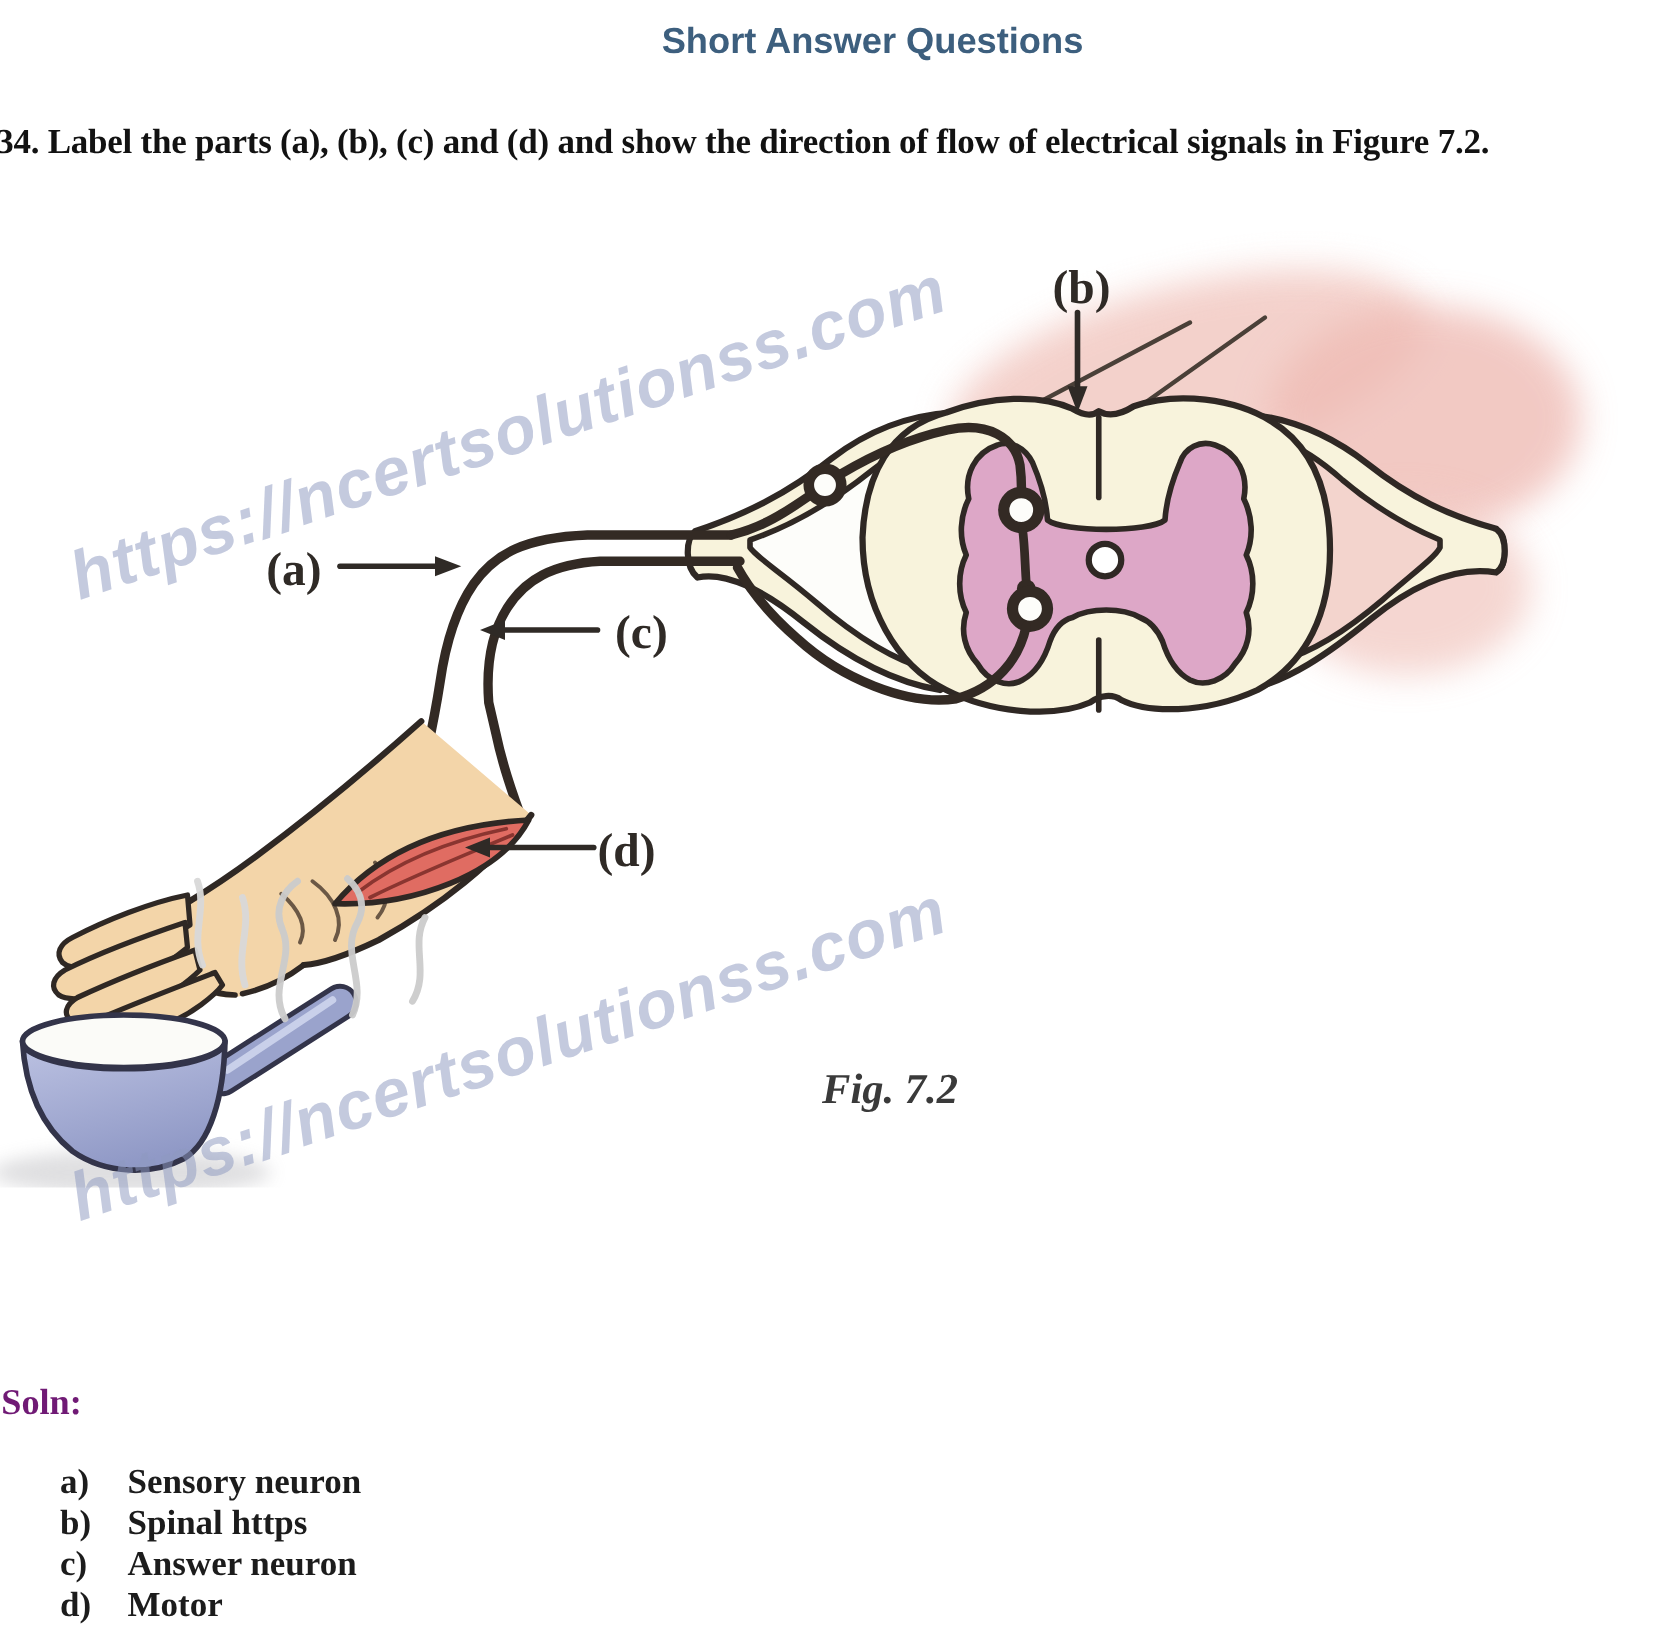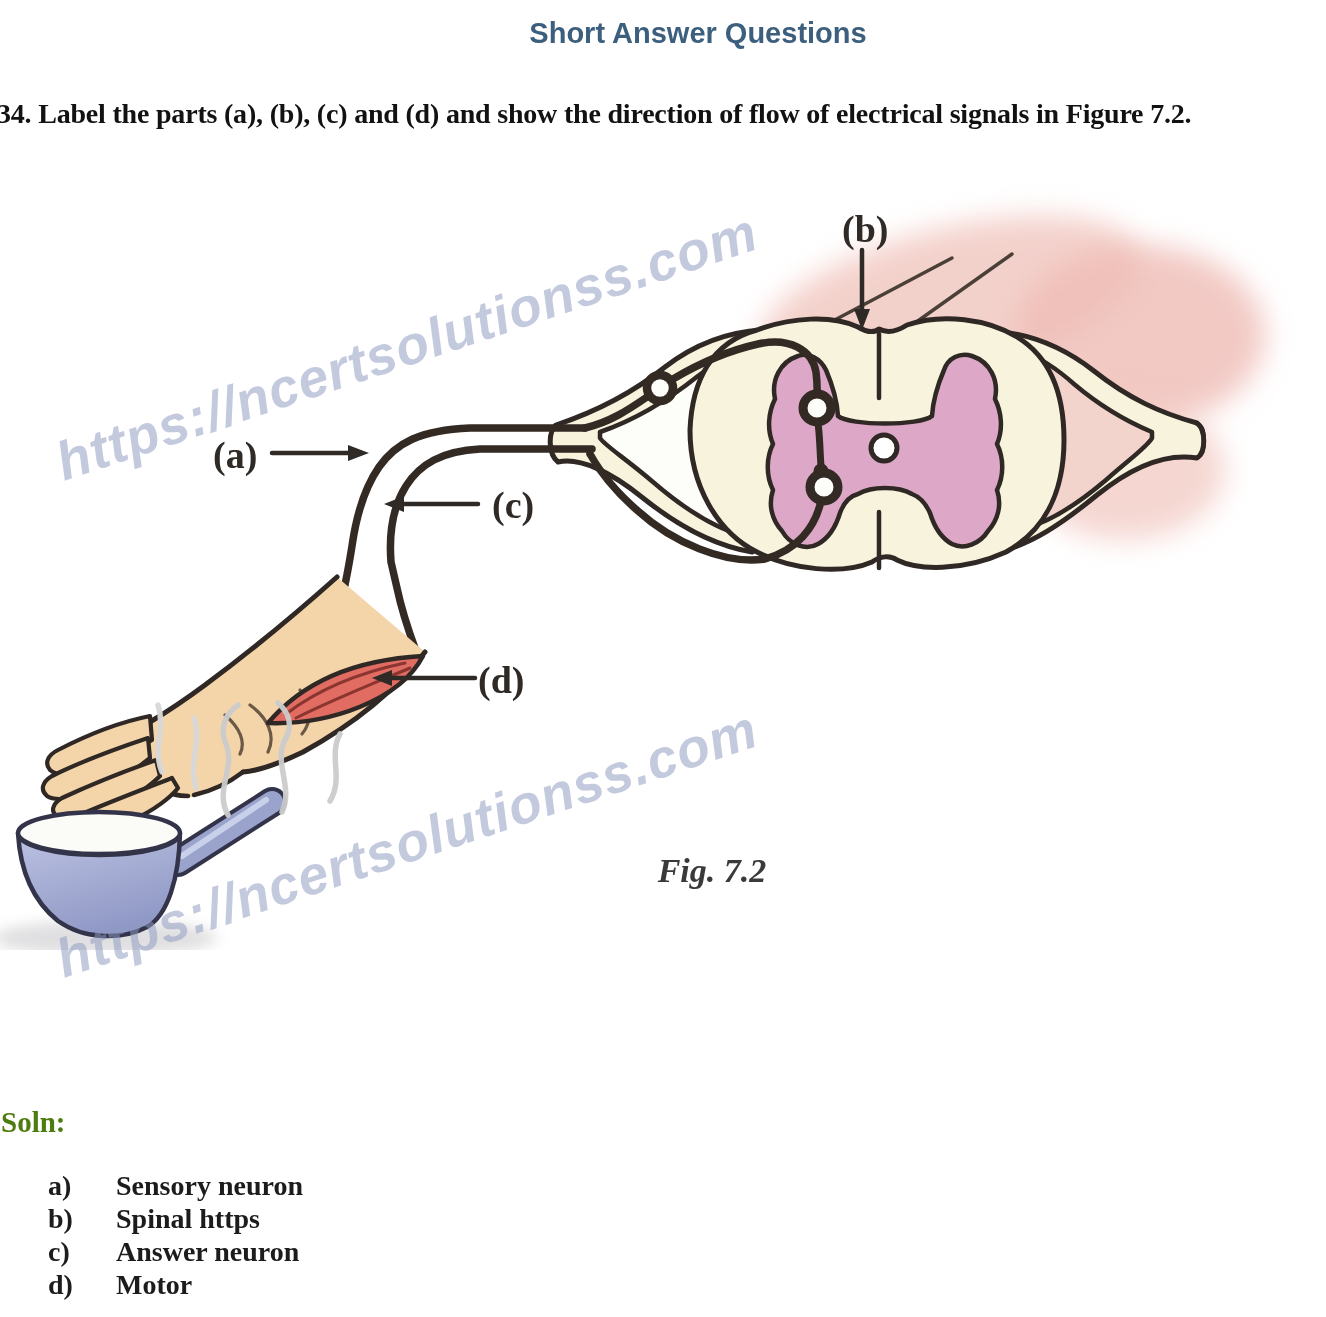--- a/index.html
+++ b/index.html
@@ -8,25 +8,25 @@
   .title{position:absolute;top:2px;left:0;width:100%;text-align:center;text-indent:70px;
          font-family:"Liberation Sans", sans-serif;font-weight:bold;font-size:29px;color:#3d5f7e;margin-top:15px;}
   .question{position:absolute;top:98px;left:-3px;width:1332px;
             font-weight:bold;font-size:28px;color:#121212;white-space:nowrap;letter-spacing:-0.2px;}
   .figwrap{position:absolute;top:160px;left:0;width:1326px;height:790px;}
   .watermark{position:absolute;font-family:"Liberation Sans", sans-serif;font-weight:bold;font-style:italic;
              font-size:54px;letter-spacing:1px;color:rgba(141,153,191,0.52);
              transform:rotate(-18.5deg);transform-origin:left center;white-space:nowrap;z-index:5;pointer-events:none;}
   .wm-top{left:58px;top:432px;}
   .wm-bottom{left:58px;top:929px;}
-  .soln-head{position:absolute;left:1px;top:1106px;font-weight:bold;font-size:29px;color:#4d7c0f;}
+  .soln-head{position:absolute;left:1px;top:1106px;font-weight:bold;font-size:29px;color:#701a75;}
   .answers{position:absolute;left:0;top:1170px;width:600px;}
   .answer-row{display:flex;height:33px;font-weight:bold;font-size:28px;color:#1c1c1c;}
   .answer-key{width:52px;margin-left:48px;}
-  .answer-text{margin-left:16px;}
+  .answer-text{margin-left:2px;}
   svg text{font-family:"Liberation Serif", serif;}
   .lbl{font-size:38px;font-weight:600;fill:#2f2a26;}
   .figcap{font-size:34px;font-weight:bold;font-style:italic;fill:#3a3a3a;}
 </style>
 </head>
 <body>
 
 <div id="page">
 
   <div class="title">Short Answer Questions</div>

